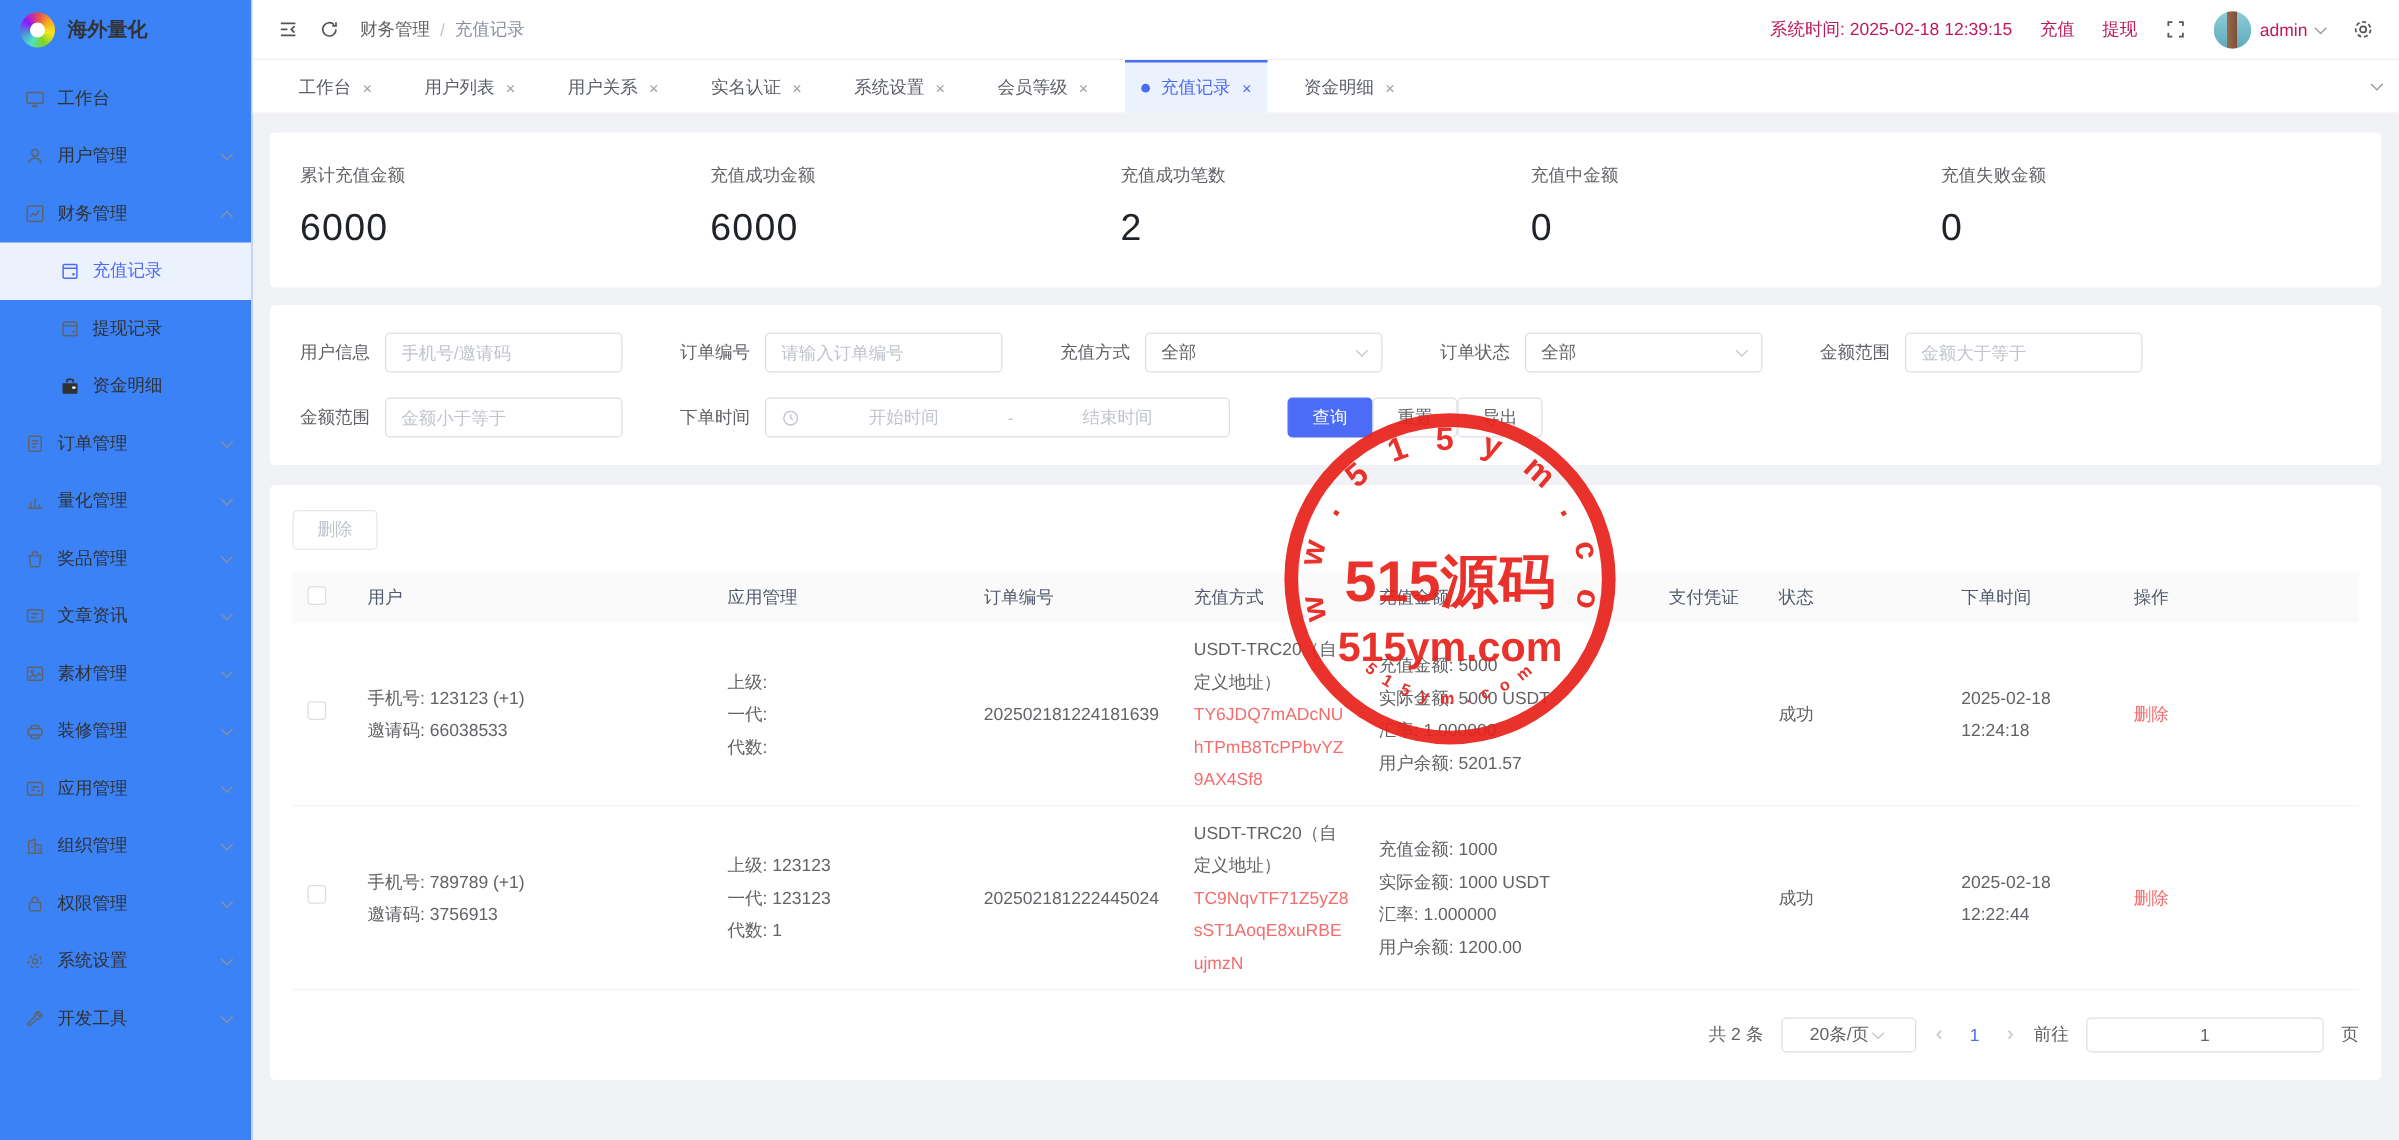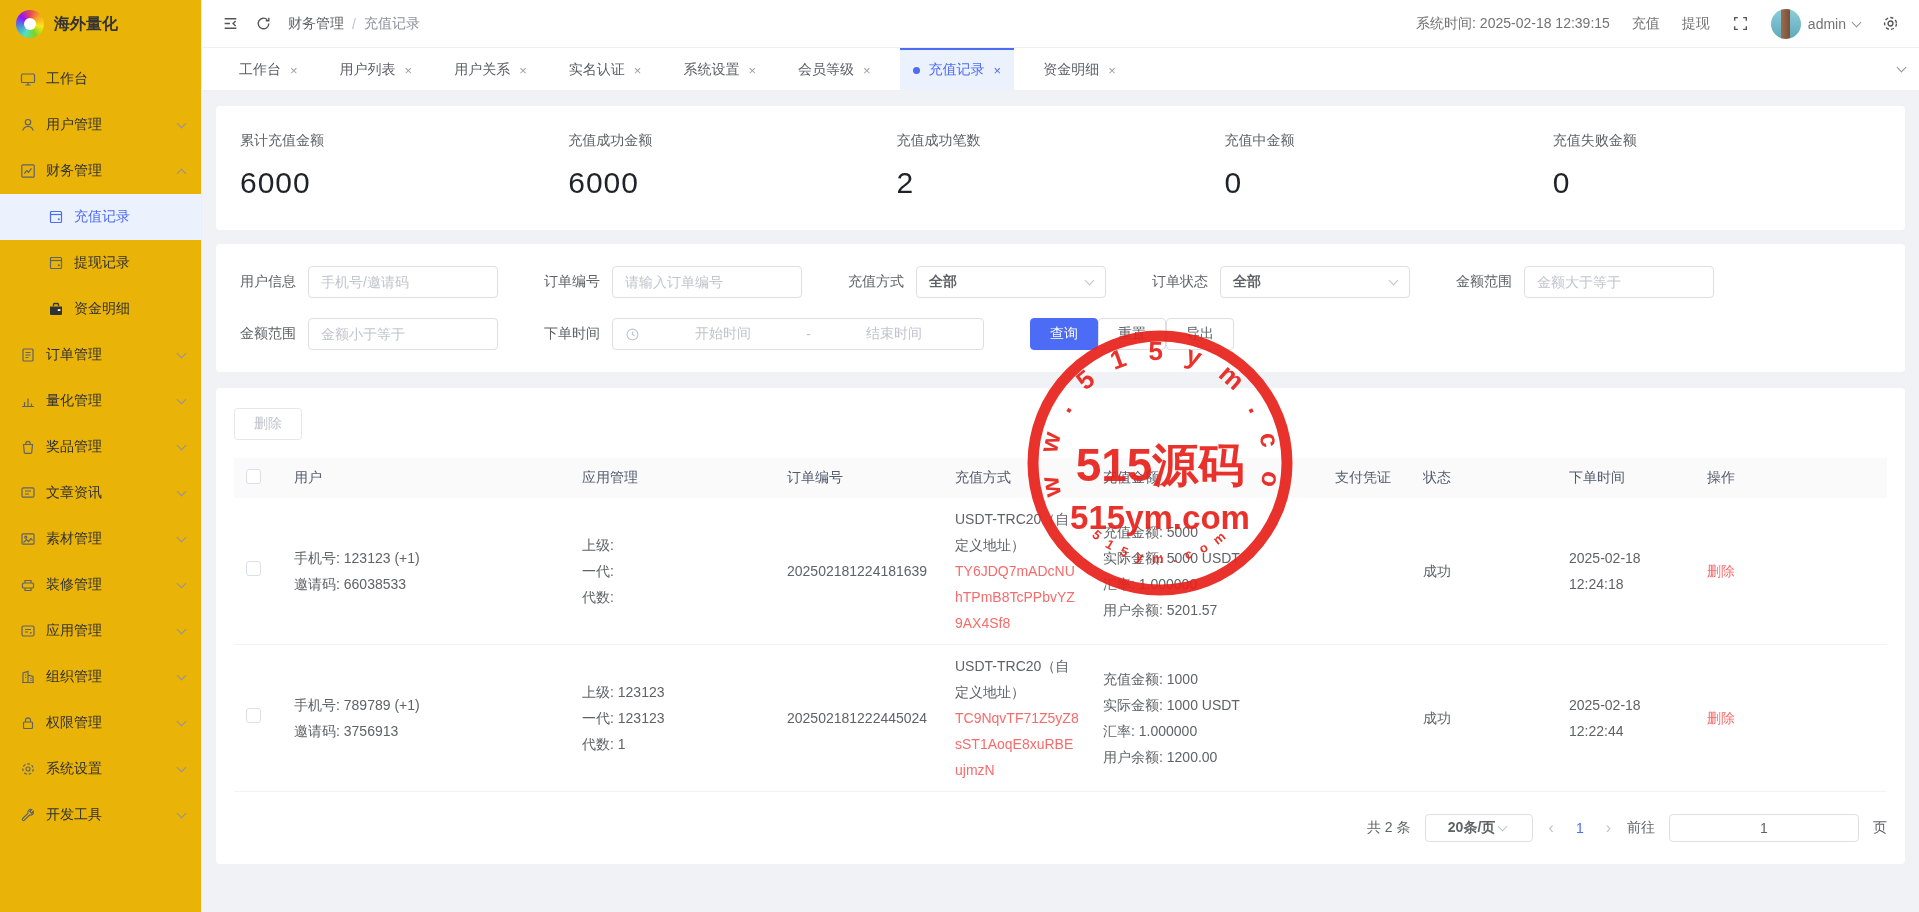--- a/index.html
+++ b/index.html
@@ -1,21 +1,21 @@
 <!DOCTYPE html>
 <html style="--primary: #4c6cf5; --primary-bg: #ecf1fe; --danger: #f56c6c; --stamp-red: #e8211a;"><head>
 <meta charset="utf-8">
 <style>
   * { box-sizing: border-box; margin: 0; padding: 0; }
   html,body { width:1919px; height:912px; overflow:hidden; }
   body { font-family:"Liberation Sans","DejaVu Sans",sans-serif; font-size:14px; color:#303133; background:#f0f2f5; }
   .app { display:flex; height:100%; }
 
   
-  .sidebar { width:202px; flex-shrink:0; background:#eab308; border-right:1px solid #ededed; display:flex; flex-direction:column; }
+  .sidebar { width:202px; flex-shrink:0; background:#3b82f6; border-right:1px solid #ededed; display:flex; flex-direction:column; }
   .logo-row { height:48px; display:flex; align-items:center; padding-left:16px; gap:10px; flex-shrink:0; }
   .logo-mark { width:28px; height:28px; border-radius:50%; position:relative; flex-shrink:0;
     background:conic-gradient(#e6455a,#f5a623,#f8e71c,#7ed321,#50e3c2,#4a90d9,#9013fe,#e6455a); }
   .logo-mark::after { content:""; position:absolute; inset:8px; background:#fff; border-radius:50%; }
   .logo-text { font-size:16px; font-weight:700; color:#333; white-space:nowrap; }
   .menu { flex:1; overflow:hidden; padding-top:8px; }
   .mi { height:46px; display:flex; align-items:center; padding:0 16px 0 20px; cursor:pointer; color:#303133; }
   .mi .ic { width:16px; height:16px; margin-right:10px; color:#5f6368; display:flex; align-items:center; justify-content:center; flex-shrink:0; }
   .mi .ic svg { width:16px; height:16px; }
   .mi-label { flex:1; white-space:nowrap; overflow:hidden; }
@@ -26,21 +26,21 @@
   .cv.up { transform:rotate(-135deg); margin-top:4px; }
 
   
   .main { flex:1; display:flex; flex-direction:column; min-width:0; }
   .topbar { height:48px; background:#fff; border-bottom:1px solid #f0f0f0; display:flex; align-items:center; padding:0 20px; flex-shrink:0; }
   .tb-icon { color:#555; display:flex; align-items:center; margin-right:16px; cursor:pointer; }
   .tb-icon svg { width:17px; height:17px; }
   .crumb { display:flex; align-items:center; gap:8px; color:#606266; }
   .crumb .sep { color:#c0c4cc; }
   .crumb .cur { color:#8a919f; }
-  .topbar-right { margin-left:auto; display:flex; align-items:center; gap:22px; color:#737373; }
+  .topbar-right { margin-left:auto; display:flex; align-items:center; gap:22px; color:#be185d; }
   .sys-time { white-space:nowrap; }
   .top-link { cursor:pointer; white-space:nowrap; }
   .avatar { width:30px; height:30px; border-radius:50%; overflow:hidden;
     background-image:linear-gradient(90deg,rgba(0,0,0,0) 35%,#9a6a4c 35%,#7c4f38 62%,rgba(0,0,0,0) 62%),linear-gradient(180deg,#8ecdd8,#5fa9bb);
     flex-shrink:0; cursor:pointer; }
   .admin-wrap { display:flex; align-items:center; gap:7px; cursor:pointer; }
   .admin-wrap .cv { margin-top:-2px; }
 
   
   .tabbar { height:43px; background:#fff; border-bottom:1px solid #f0f0f0; display:flex; align-items:stretch; padding-left:24px; position:relative; flex-shrink:0; }
@@ -60,21 +60,21 @@
   .stat-label { color:#606266; }
   .stat-value { margin-top:16px; font-size:30px; color:#1f2329; letter-spacing:1px; }
 
   .filter-card { margin-top:14px; padding:22px 24px 2px; }
   .f-row { display:flex; align-items:center; margin-bottom:20px; }
   .f-item { display:flex; align-items:center; margin-right:46px; }
   .f-label { color:#606266; margin-right:12px; white-space:nowrap; }
   .ctrl { height:32px; border:1px solid #dcdfe6; border-radius:4px; background:#fff; }
   input.ctrl { width:190px; padding:0 12px; font-size:14px; color:#606266; outline:none; font-family:inherit; }
   input.ctrl::placeholder { color:#c0c4cc; }
-  .select { width:190px; display:flex; align-items:center; padding:0 12px; color:#606266; cursor:pointer; position:relative;font-weight:bold; }
+  .select { width:190px; display:flex; align-items:center; padding:0 12px; color:#606266; cursor:pointer; position:relative; }
   .select .cv { position:absolute; right:12px; border-color:#c0c4cc; }
   .daterange { width:372px; display:flex; align-items:center; padding:0 12px; gap:6px; color:#c0c4cc; }
   .daterange .ph { flex:1; text-align:center; }
   .daterange .clock { display:flex; color:#c0c4cc; }
   .btn { height:32px; padding:0 19px; border-radius:4px; border:1px solid #dcdfe6; background:#fff; color:#606266; font-size:14px; cursor:pointer; font-family:inherit; }
   .btn-primary { background:var(--primary); border-color:var(--primary); color:#fff; }
 
   .table-card { margin-top:16px; padding:20px 18px 22px; }
   .btn-disabled { color:#c0c4cc; border-color:#e4e7ed; cursor:not-allowed; margin-bottom:18px; }
   table { width:100%; border-collapse:collapse; table-layout:fixed; color:#606266; }

